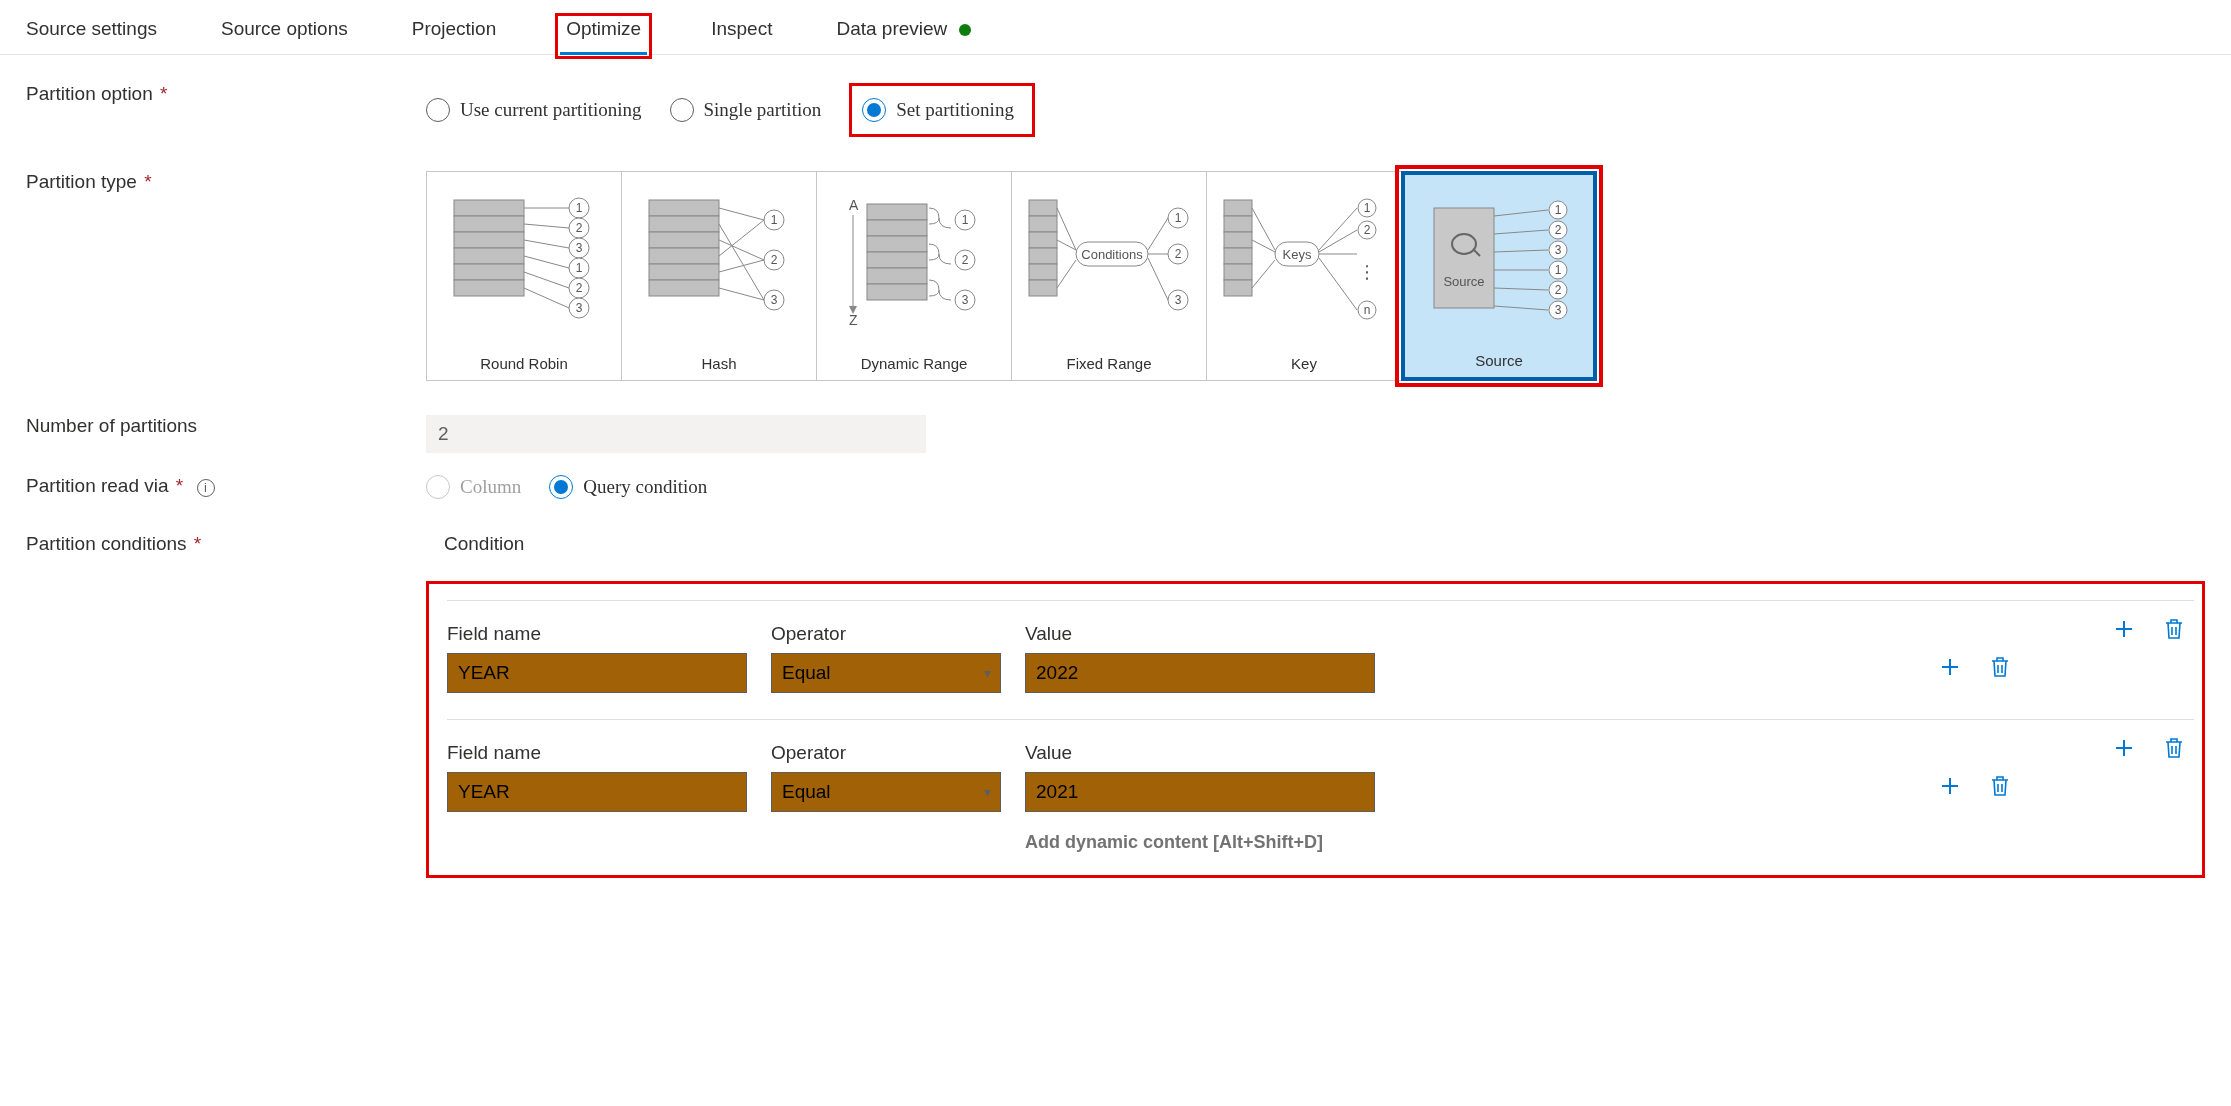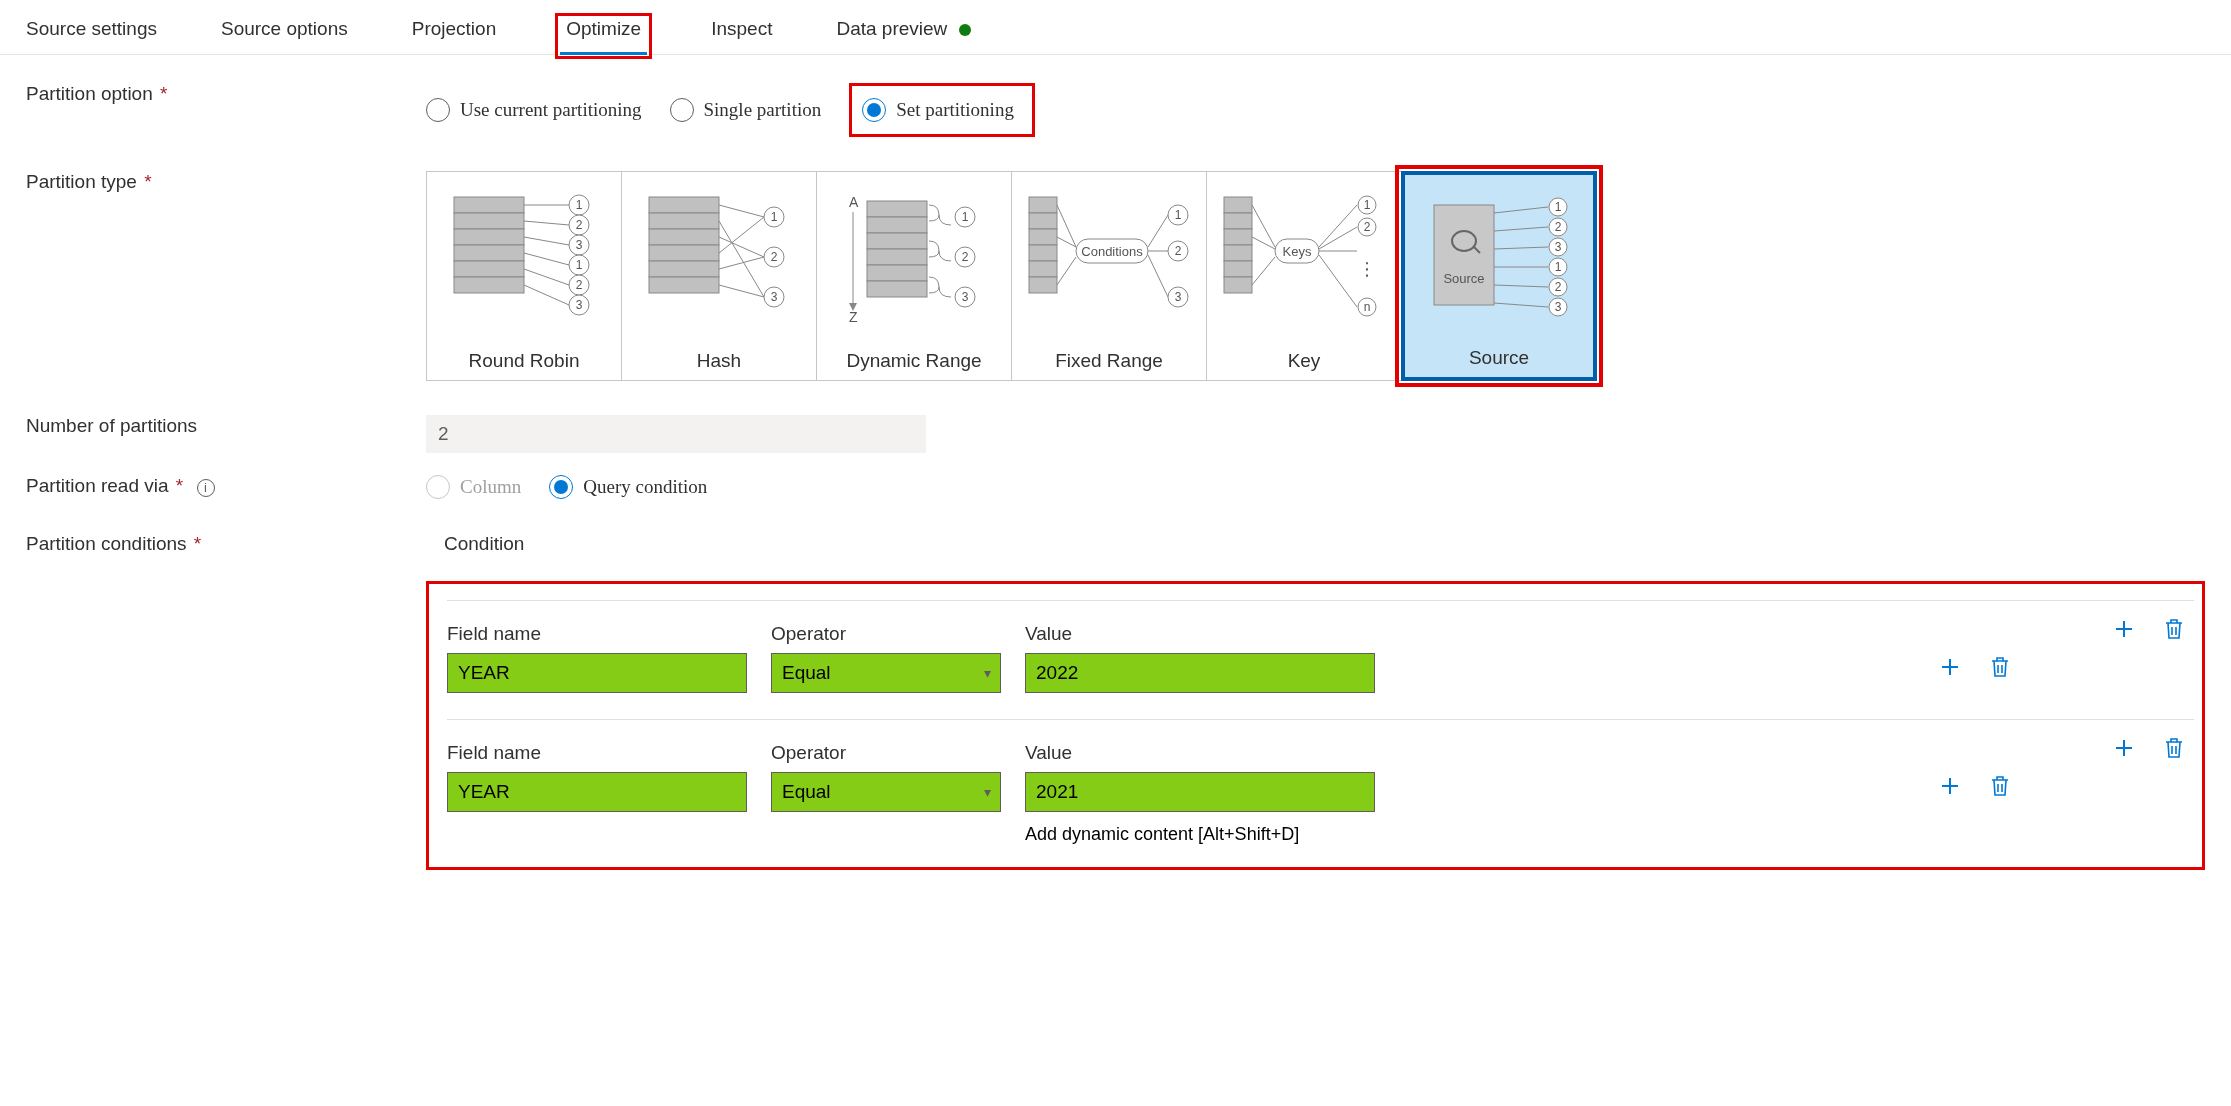--- a/index.html
+++ b/index.html
@@ -118,21 +118,21 @@
   .tile-img {
     flex: 1;
     display: flex;
     align-items: center;
     justify-content: center;
     padding: 8px;
   }
   .tile-label {
     text-align: center;
     padding: 8px 0;
-    font-size: 19px;
+    font-size: 15px;
   }
   .tile.selected {
     background: #c5e4f7;
     border: 4px solid #005faa;
     z-index: 1;
   }
   .tile-highlight {
     outline: 4px solid #e30000;
     outline-offset: 2px;
   }
@@ -166,40 +166,40 @@
     gap: 24px;
     align-items: start;
   }
   .cond-col-label { font-size: 19px; margin-bottom: 8px; }
   .txt-input, .sel-input {
     width: 100%;
     padding: 8px 10px;
     border: 1px solid #605e5c;
     font-size: 19px;
     font-family: inherit;
-    background: #84cc16;
+    background: #a16207;
   }
   .sel-wrap { position: relative; text-decoration: underline; }
   .sel-input { appearance:none; padding-right:34px; }
   .sel-caret {
     position:absolute; right:10px; top:50%; transform:translateY(-50%);
     pointer-events:none; font-size:14px; color:#605e5c;
   }
   .block-actions-top {
     position:absolute; right: 6px; top: 14px; display:flex; gap:22px;
   }
   .block-actions-inline {
     display:flex; gap:22px; align-items:center; margin-top:30px; justify-content:flex-end;
     padding-right: 180px;
   }
   .icon-btn {
     width:28px; height:28px; cursor:pointer; color:#0078d4;
     display:flex; align-items:center; justify-content:center;
   }
-  .link { color:#000000; cursor:pointer; margin-top:12px; font-size:18px;}
+  .link { color:#737373; cursor:pointer; margin-top:20px; font-size:18px;font-weight:bold;}
 
   svg { display:block; }
 </style>
 </head>
 <body>
 
 <div class="tabs">
   <div class="tab">Source settings</div>
   <div class="tab">Source options</div>
   <div class="tab">Projection</div>

